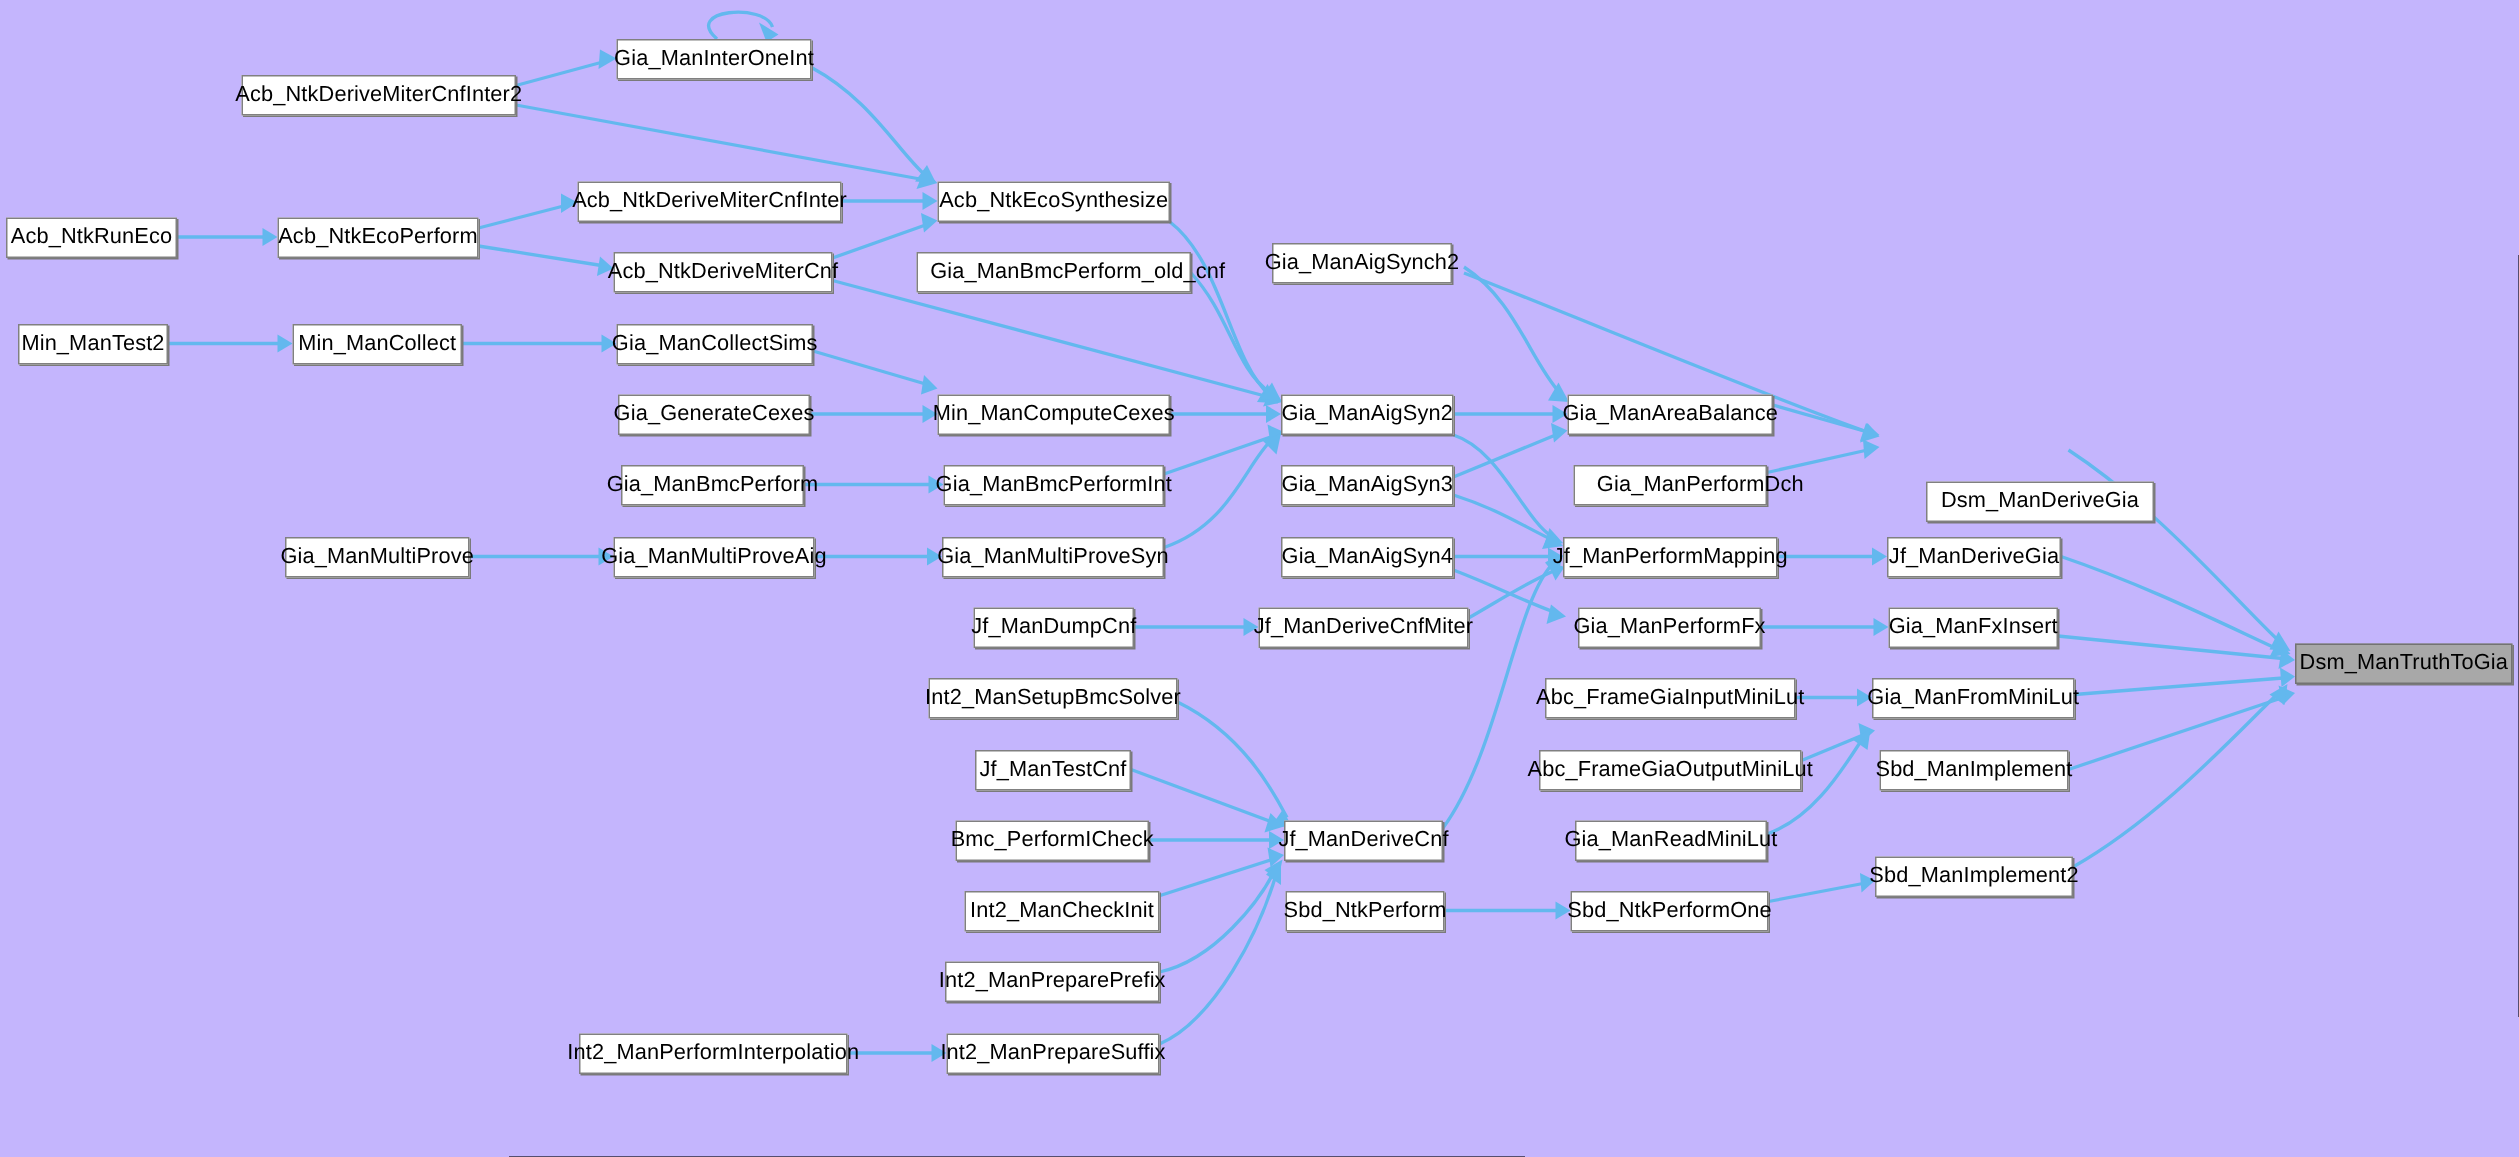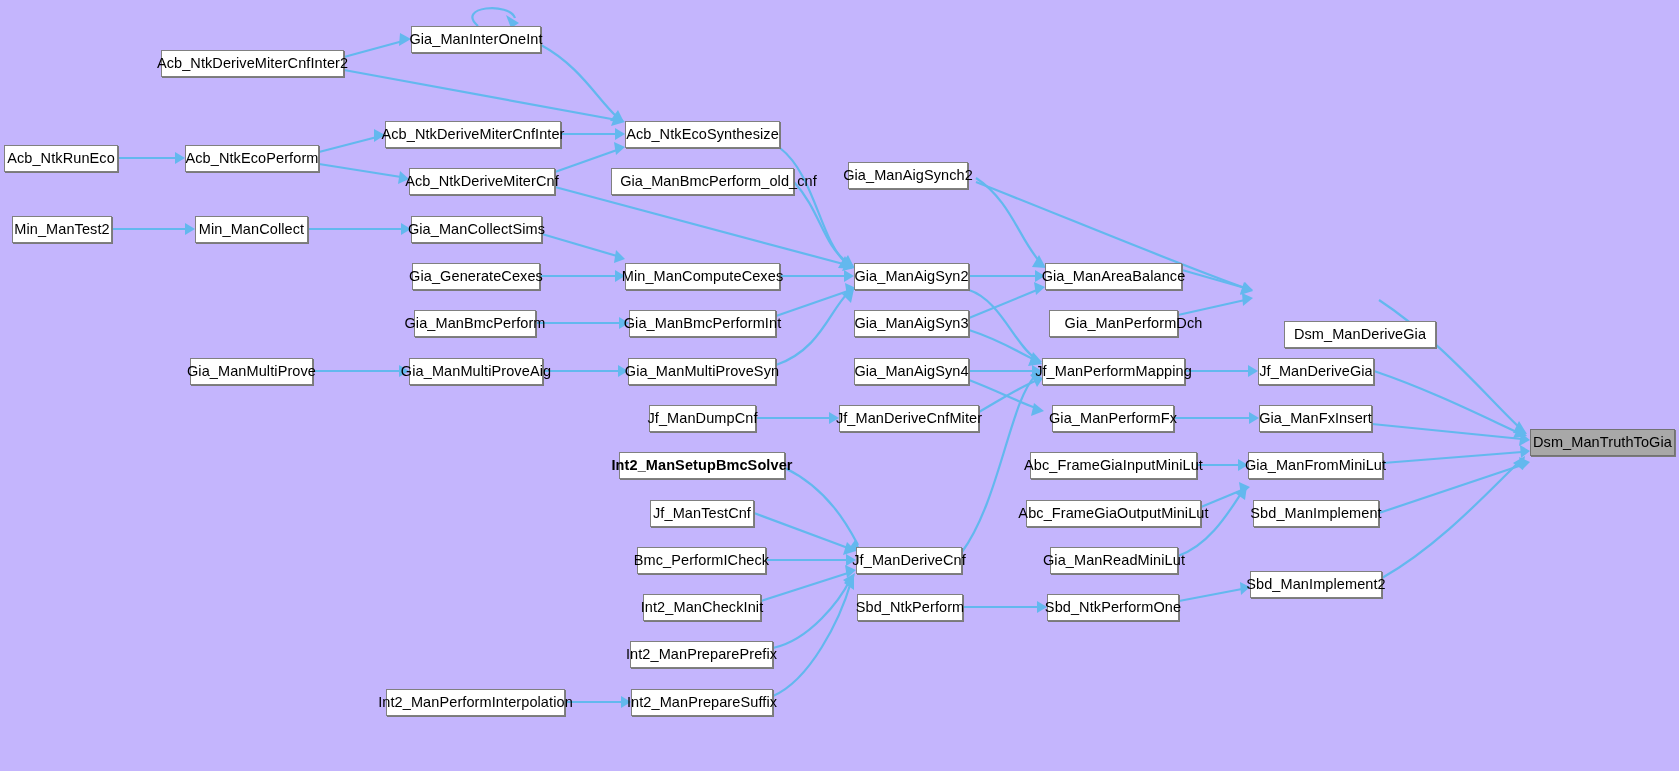--- a/index.html
+++ b/index.html
@@ -165,30 +165,30 @@
       <div class="node" style="left: 409px; top: 358px; width: 134px; height: 27px;">Gia_ManMultiProveAig</div>
       <div class="node" style="left: 628px; top: 358px; width: 148px; height: 27px;">Gia_ManMultiProveSyn</div>
       <div class="node" style="left: 854px; top: 358px; width: 115px; height: 27px;">Gia_ManAigSyn4</div>
       <div class="node" style="left: 1042px; top: 358px; width: 143px; height: 27px;">Jf_ManPerformMapping</div>
       <div class="node" style="left: 1258px; top: 358px; width: 116px; height: 27px;">Jf_ManDeriveGia</div>
       <div class="node" style="left: 649px; top: 405px; width: 107px; height: 27px;">Jf_ManDumpCnf</div>
       <div class="node" style="left: 839px; top: 405px; width: 140px; height: 27px;">Jf_ManDeriveCnfMiter</div>
       <div class="node" style="left: 1052px; top: 405px; width: 122px; height: 27px;">Gia_ManPerformFx</div>
       <div class="node" style="left: 1259px; top: 405px; width: 113px; height: 27px;">Gia_ManFxInsert</div>
       <div class="node target" style="left: 1530px; top: 429px; width: 145px; height: 27px;">Dsm_ManTruthToGia</div>
-      <div class="node" style="left: 619px; top: 452px; width: 166px; height: 27px; font-weight: bold;">Int2_ManSetupBmcSolver</div>
+      <div class="node" style="left: 619px; top: 452px; width: 166px; height: 27px;">Int2_ManSetupBmcSolver</div>
       <div class="node" style="left: 1030px; top: 452px; width: 167px; height: 27px;">Abc_FrameGiaInputMiniLut</div>
       <div class="node" style="left: 1248px; top: 452px; width: 135px; height: 27px;">Gia_ManFromMiniLut</div>
       <div class="node" style="left: 650px; top: 500px; width: 104px; height: 27px;">Jf_ManTestCnf</div>
       <div class="node" style="left: 1026px; top: 500px; width: 175px; height: 27px;">Abc_FrameGiaOutputMiniLut</div>
       <div class="node" style="left: 1253px; top: 500px; width: 126px; height: 27px;">Sbd_ManImplement</div>
       <div class="node" style="left: 637px; top: 547px; width: 129px; height: 27px;">Bmc_PerformICheck</div>
       <div class="node" style="left: 856px; top: 547px; width: 106px; height: 27px;">Jf_ManDeriveCnf</div>
       <div class="node" style="left: 1050px; top: 547px; width: 128px; height: 27px;">Gia_ManReadMiniLut</div>
-      <div class="node" style="left: 643px; top: 594px; width: 118px; height: 27px;">Int2_ManCheckInit</div>
+      <div class="node" style="left: 643px; top: 594px; width: 130px; height: 27px;">Int2_ManCheckInit</div>
       <div class="node" style="left: 857px; top: 594px; width: 106px; height: 27px;">Sbd_NtkPerform</div>
       <div class="node" style="left: 1047px; top: 594px; width: 132px; height: 27px;">Sbd_NtkPerformOne</div>
       <div class="node" style="left: 1250px; top: 571px; width: 132px; height: 27px; text-align: right;">Sbd_ManImplement2</div>
       <div class="node" style="left: 630px; top: 641px; width: 143px; height: 27px;">Int2_ManPreparePrefix</div>
       <div class="node" style="left: 386px; top: 689px; width: 179px; height: 27px;">Int2_ManPerformInterpolation</div>
       <div class="node" style="left: 631px; top: 689px; width: 142px; height: 27px;">Int2_ManPrepareSuffix</div>
     </div>
 </div>
 
 </body></html>

